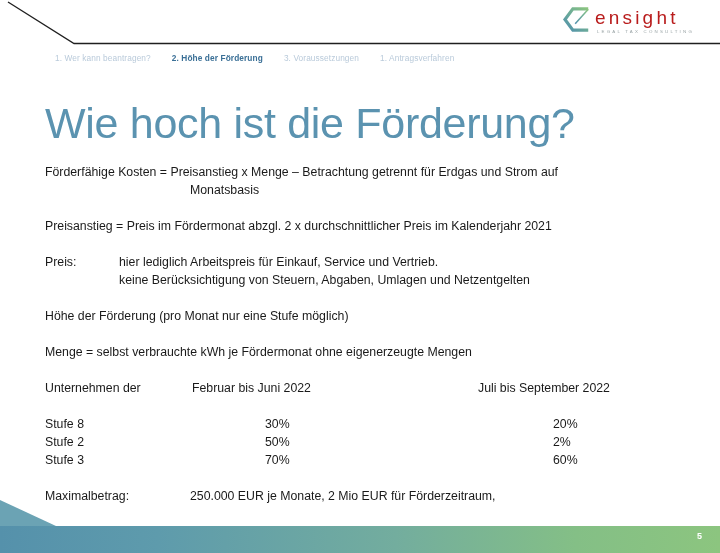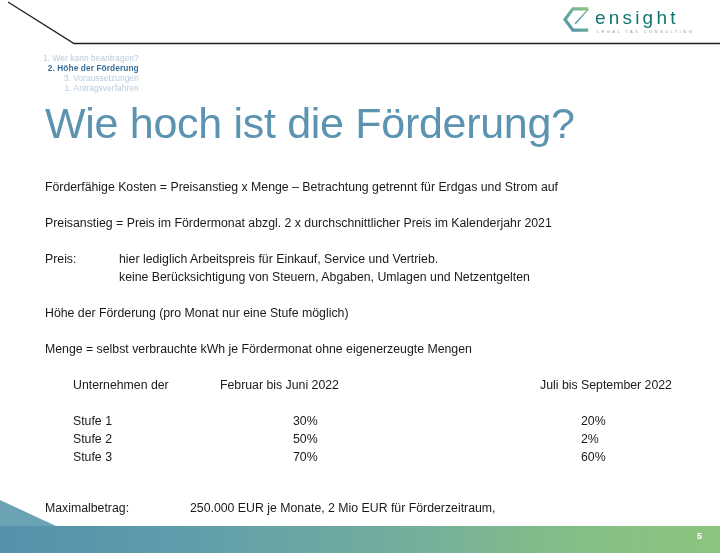--- a/index.html
+++ b/index.html
@@ -43,42 +43,41 @@
   }
   .logo-text-wrap {
     display: flex;
     flex-direction: column;
     justify-content: flex-start;
     padding-top: 2px;
   }
   .logo-word {
     font-size: 19px;
     letter-spacing: 3.2px;
-    color: #0f766e;
+    color: #b91c1c;
     line-height: 20px;
     font-weight: 400;
   }
   .logo-tagline {
     font-size: 4.4px;
     letter-spacing: 2.2px;
     color: #9aa4a6;
     line-height: 7px;
     padding-left: 2px;
     white-space: nowrap;
   }
 
   
   .nav {
     position: absolute;
-    left: 43px;
+    left: 55px;
     top: 53px;
     display: flex;
-    align-items: flex-end;
+    align-items: flex-start;
     white-space: nowrap;
-    flex-direction: column;
   }
   .nav-item {
     font-size: 8.3px;
     color: #b9cada;
     margin-right: 21px;
     letter-spacing: 0.1px;
   }
   .nav-item.active {
     color: #3a6f96;
     font-weight: bold;
@@ -101,21 +100,20 @@
     position: absolute;
     left: 45px;
     top: 163px;
     width: 640px;
     font-size: 12.3px;
     color: #1a1a1a;
     line-height: 18px;
   }
   .para {
     margin-bottom: 18px;
-    margin-top: 15px;
   }
   .para.tight {
     margin-bottom: 0;
   }
   .line {
     line-height: 18px;
   }
   .line-indent {
     padding-left: 145px;
   }
@@ -135,25 +133,24 @@
     flex: none;
   }
 
   
   .grid {
     width: 640px;
   }
   .grid-row {
     display: flex;
     line-height: 18px;
-    margin-left: 28px;
   }
   .col-a { width: 147px; flex: none; }
   .col-b { width: 286px; flex: none; }
-  .col-c { width: 200px; flex: none; text-align: center; }
+  .col-c { width: 200px; flex: none; }
   .val-b { width: 286px; flex: none; padding-left: 73px; box-sizing: border-box; }
   .val-c { width: 200px; flex: none; padding-left: 75px; box-sizing: border-box; }
 
   .spacer-18 { height: 18px; }
 
   
   .footer-bar {
     position: absolute;
     left: 0;
     bottom: 0;
@@ -212,20 +209,21 @@
   <div class="nav-item">3. Voraussetzungen</div>
   <div class="nav-item">1. Antragsverfahren</div>
 </div>
 
 <div class="slide-title">Wie hoch ist die Förderung?</div>
 
 <div class="body-area">
 
   <div class="para">
     <div class="line">Förderfähige Kosten = Preisanstieg x Menge – Betrachtung getrennt für Erdgas und Strom auf</div>
+    <div class="line line-indent">Monatsbasis</div>
   </div>
 
   <div class="para">
     <div class="line">Preisanstieg = Preis im Fördermonat abzgl. 2 x durchschnittlicher Preis im Kalenderjahr 2021</div>
   </div>
 
   <div class="para">
     <div class="labeled-row">
       <div class="lbl">Preis:</div>
       <div class="val">hier lediglich Arbeitspreis für Einkauf, Service und Vertrieb.</div>
@@ -247,21 +245,21 @@
   <div class="grid">
     <div class="grid-row">
       <div class="col-a">Unternehmen der</div>
       <div class="col-b">Februar bis Juni 2022</div>
       <div class="col-c">Juli bis September 2022</div>
     </div>
 
     <div class="spacer-18"></div>
 
     <div class="grid-row">
-      <div class="col-a">Stufe 1</div>
+      <div class="col-a">Stufe 8</div>
       <div class="val-b">30%</div>
       <div class="val-c">20%</div>
     </div>
     <div class="grid-row">
       <div class="col-a">Stufe 2</div>
       <div class="val-b">50%</div>
       <div class="val-c">2%</div>
     </div>
     <div class="grid-row">
       <div class="col-a">Stufe 3</div>

